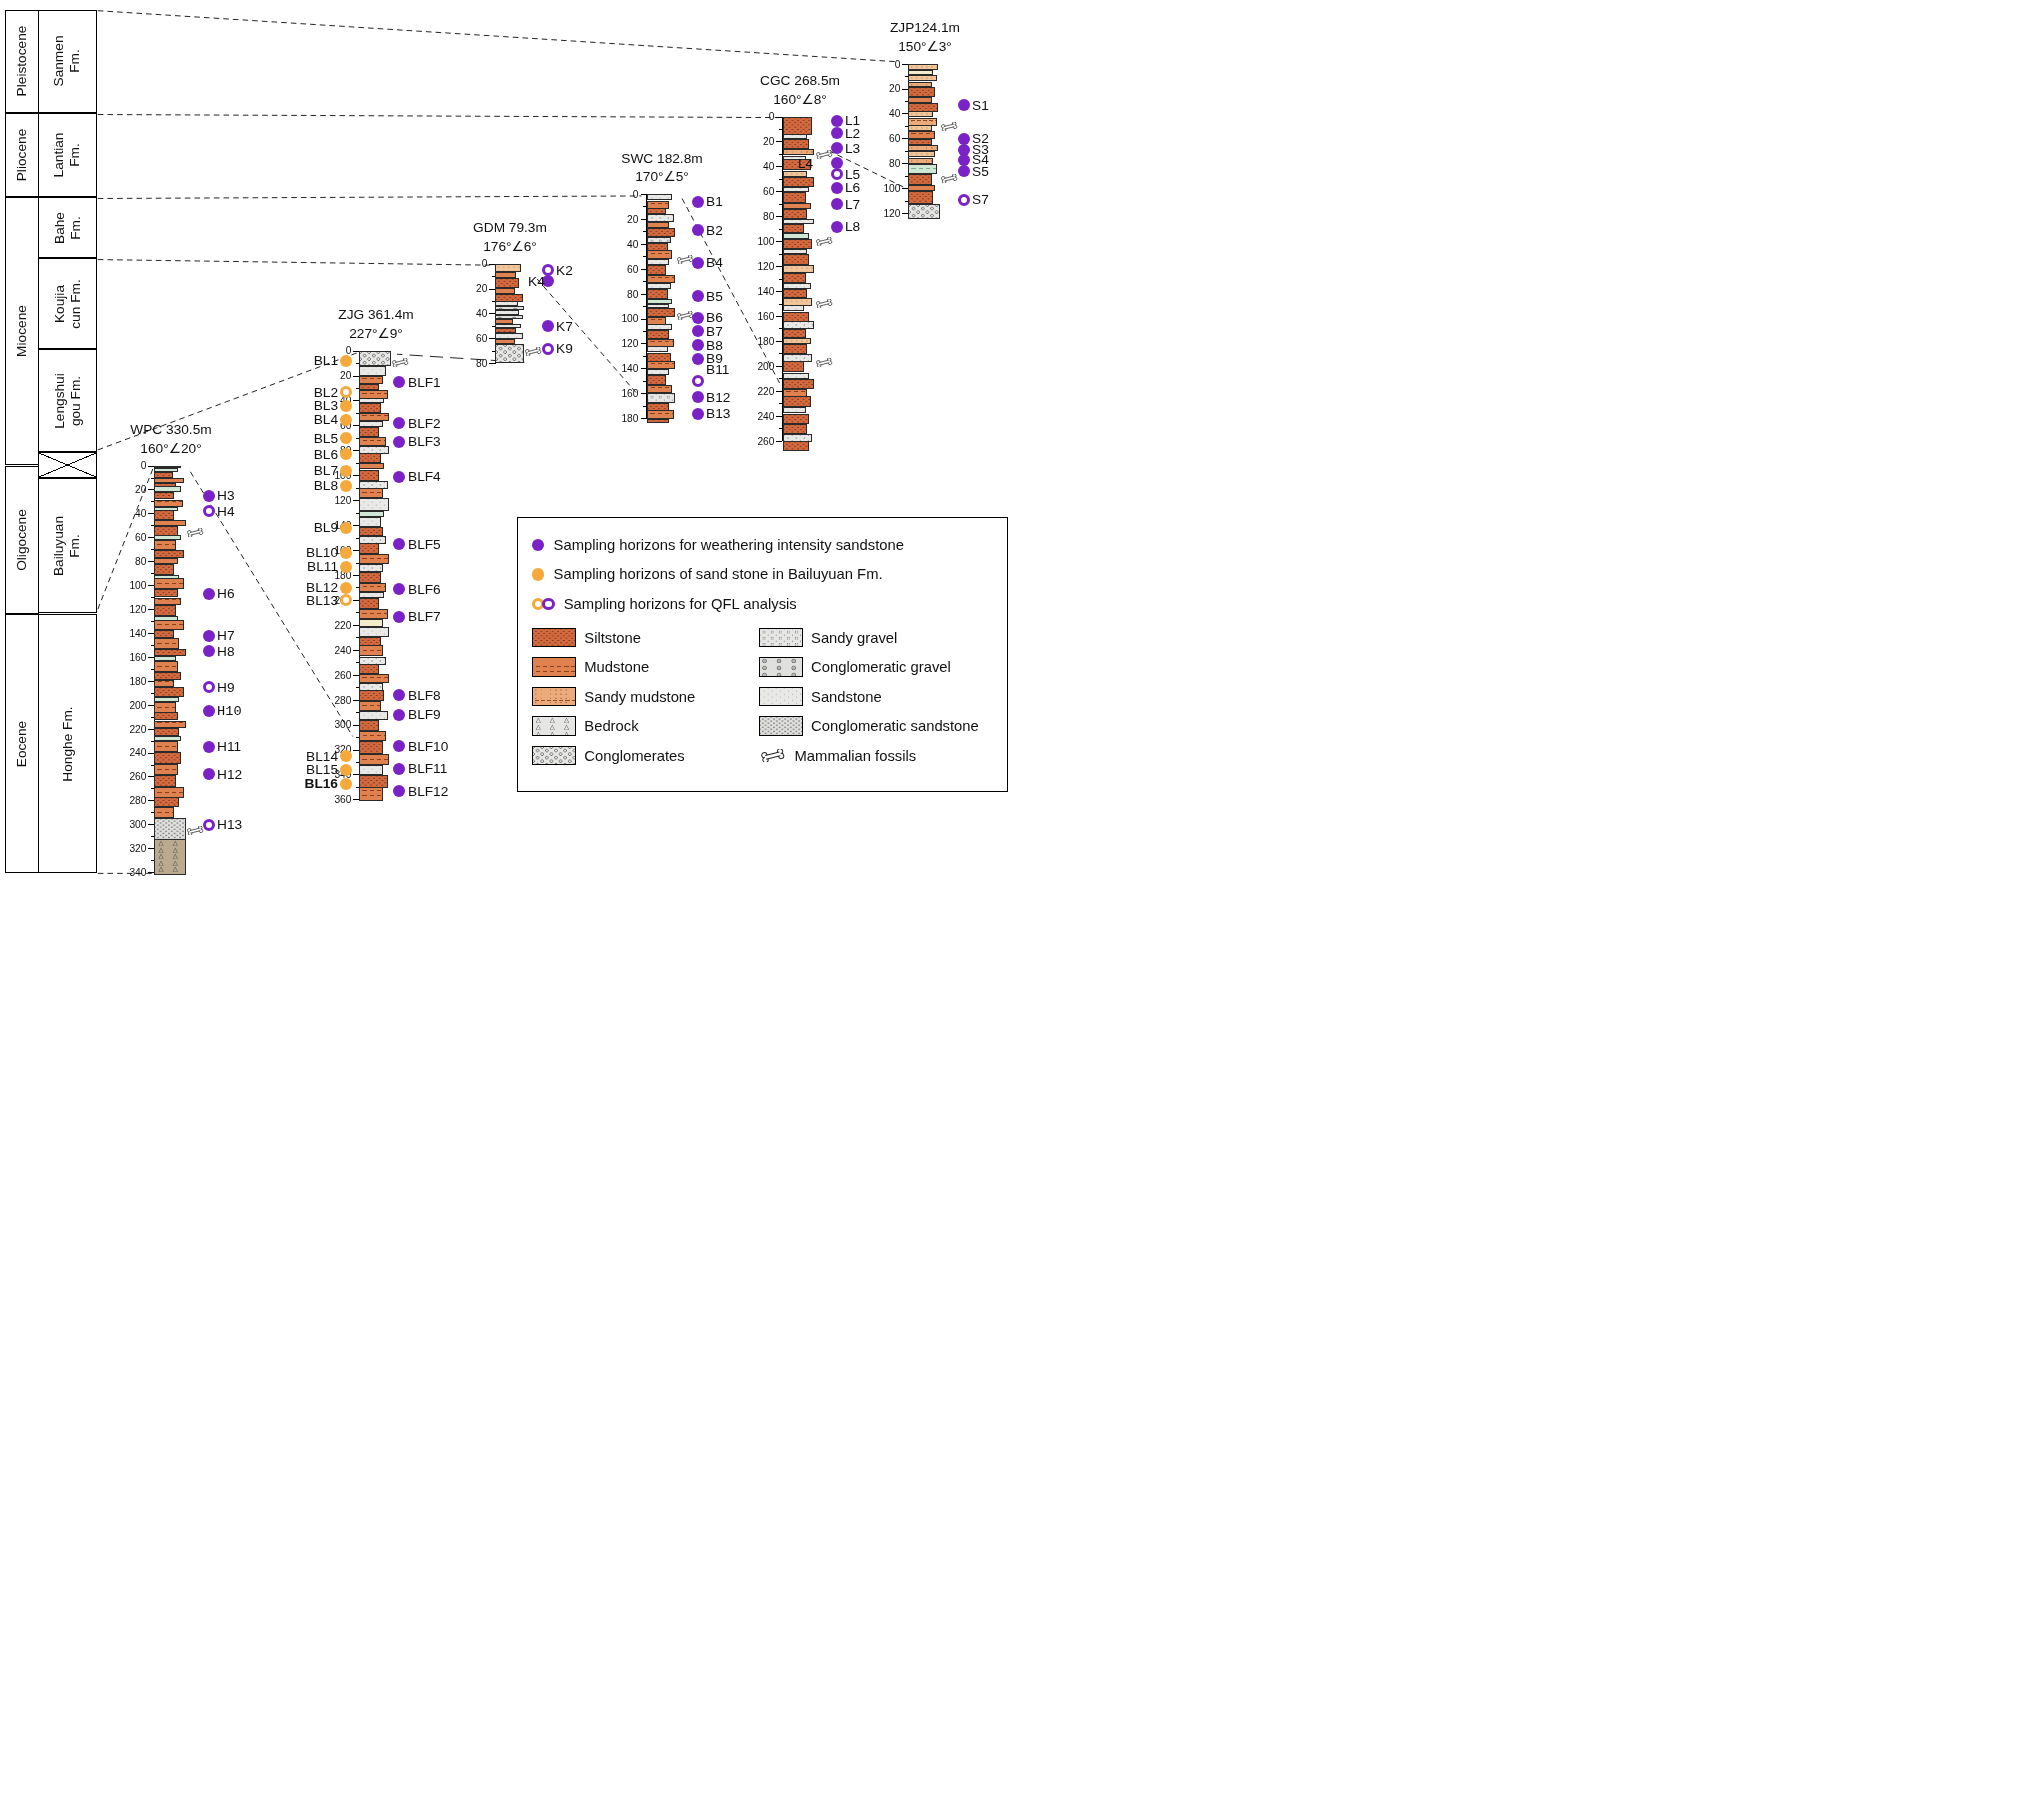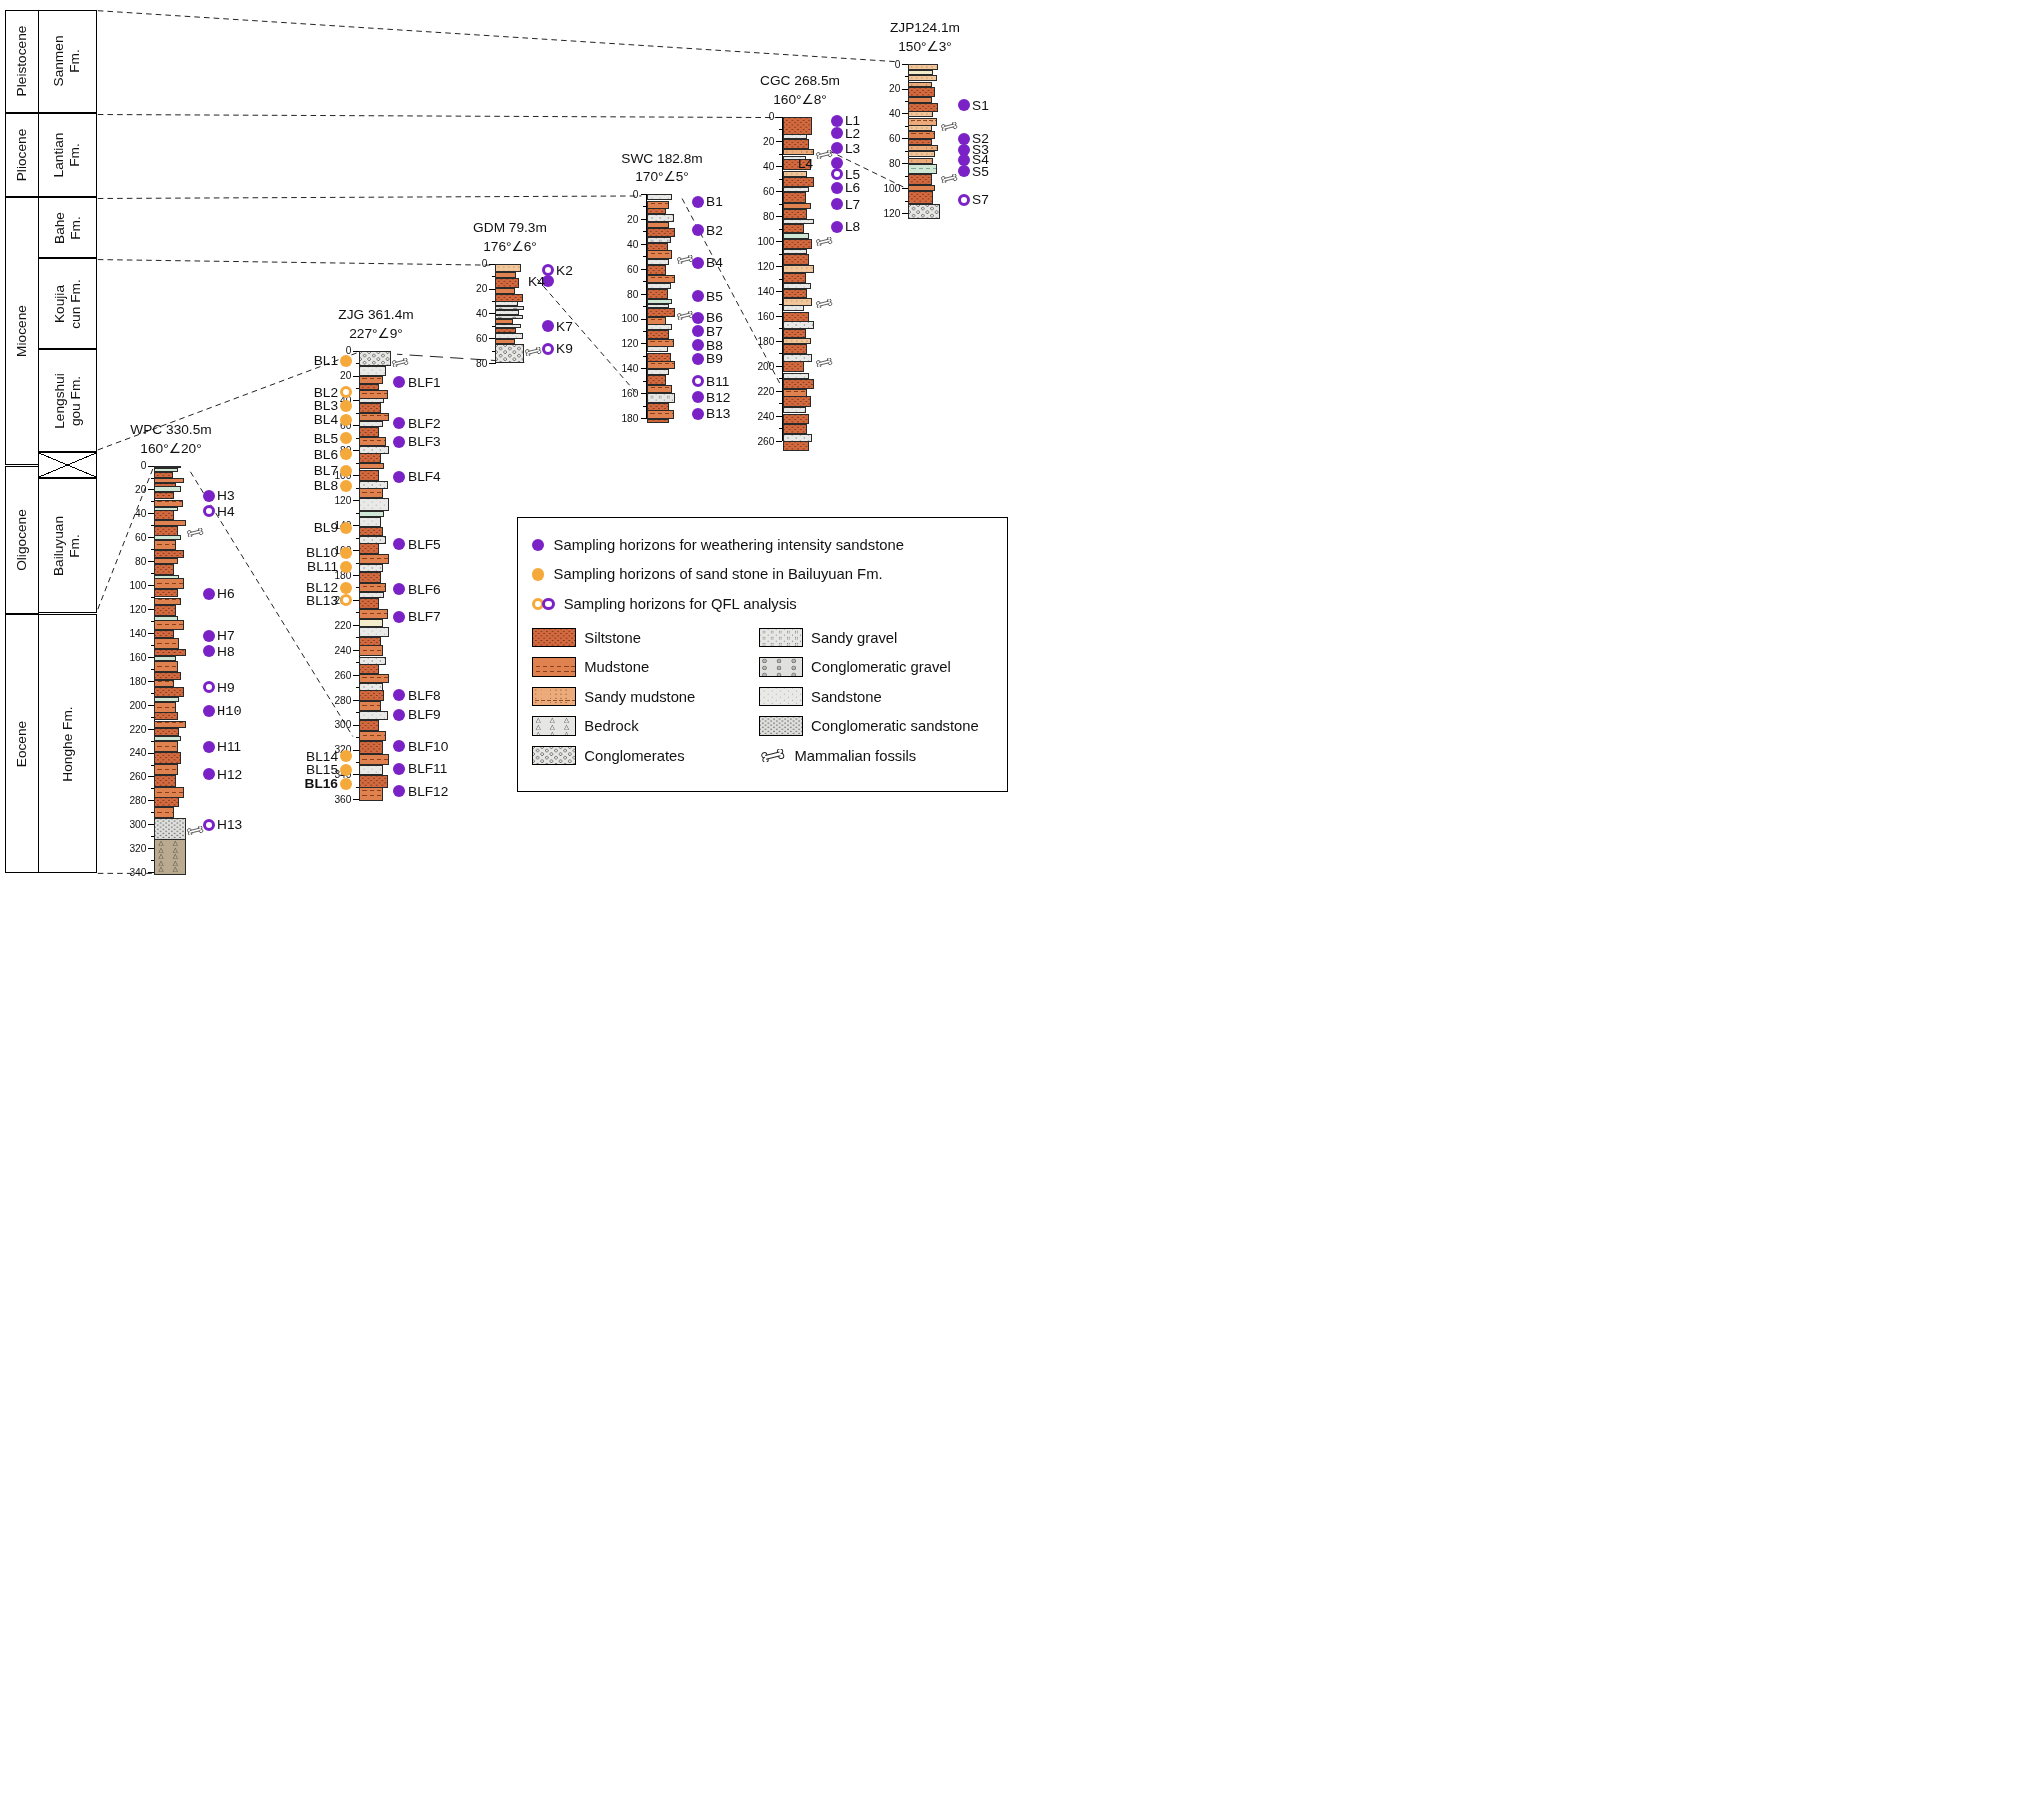--- a/index.html
+++ b/index.html
@@ -633,21 +633,21 @@
       <div class="sample-label" style="position: absolute; left: 706px; top: 289px; width: 76px;">B5</div>
       <div class="mk purple" style="position: absolute; left: 692px; top: 312px; width: 12.2px; height: 12.2px;"></div>
       <div class="sample-label" style="position: absolute; left: 706px; top: 310px; width: 76px;">B6</div>
       <div class="mk purple" style="position: absolute; left: 692px; top: 325px; width: 12.2px; height: 12.2px;"></div>
       <div class="sample-label" style="position: absolute; left: 706px; top: 324px; width: 76px;">B7</div>
       <div class="mk purple" style="position: absolute; left: 692px; top: 339px; width: 12.2px; height: 12.2px;"></div>
       <div class="sample-label" style="position: absolute; left: 706px; top: 338px; width: 76px;">B8</div>
       <div class="mk purple" style="position: absolute; left: 692px; top: 353px; width: 12.2px; height: 12.2px;"></div>
       <div class="sample-label" style="position: absolute; left: 706px; top: 351px; width: 76px;">B9</div>
       <div class="mk purple open" style="position: absolute; left: 692px; top: 375px; width: 12.2px; height: 12.2px;"></div>
-      <div class="sample-label" style="position: absolute; left: 706px; top: 374px; width: 76px;">B11</div>
+      <div class="sample-label" style="position: absolute; left: 706px; top: 362px; width: 76px;">B11</div>
       <div class="mk purple" style="position: absolute; left: 692px; top: 391px; width: 12.2px; height: 12.2px;"></div>
       <div class="sample-label" style="position: absolute; left: 706px; top: 390px; width: 76px;">B12</div>
       <div class="mk purple" style="position: absolute; left: 692px; top: 408px; width: 12.2px; height: 12.2px;"></div>
       <div class="sample-label" style="position: absolute; left: 706px; top: 406px; width: 76px;">B13</div>
       <div class="sec-title" style="position: absolute; left: 729px; top: 73px; width: 142px;">CGC 268.5m</div>
       <div class="sec-dip" style="position: absolute; left: 729px; top: 92px; width: 142px;">160°∠8°</div>
       <div class="axis" style="position: absolute; left: 782px; top: 117px; width: 1px; height: 324px;"></div>
       <div class="tick" style="position: absolute; left: 776px; top: 117px; width: 6.1px; height: 1px;"></div>
       <div class="tick-label" style="position: absolute; left: 749px; top: 111px; width: 25.4px; text-align: right;">0</div>
       <div class="tick" style="position: absolute; left: 779px; top: 129px; width: 3.6px; height: 1px;"></div>

